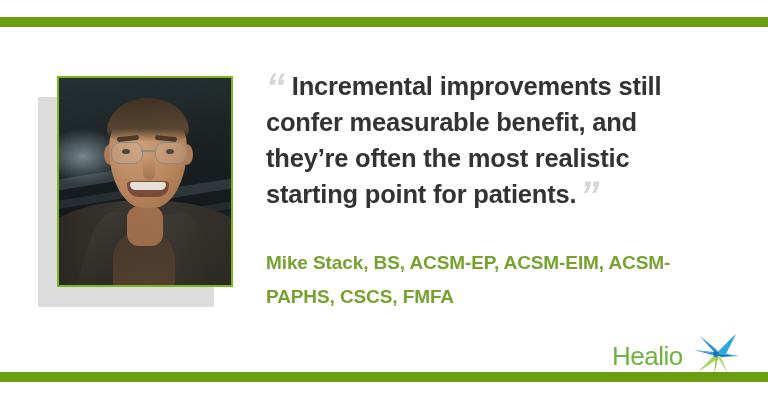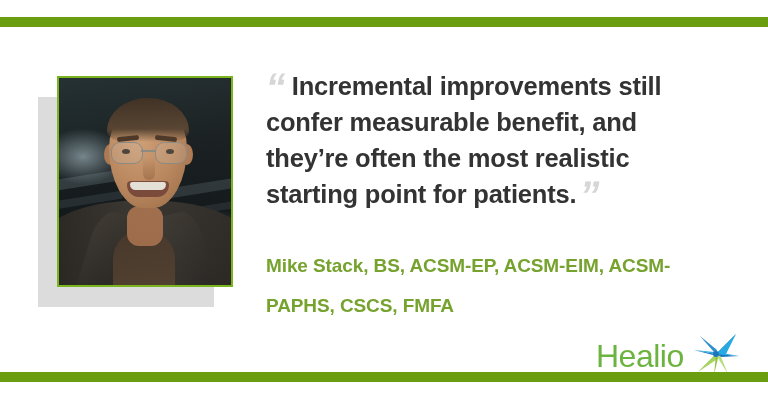--- a/index.html
+++ b/index.html
@@ -221,38 +221,38 @@
     top: 4px;
   }
 
   #attribution {
     position: absolute;
     left: 266px;
     top: 246px;
     width: 420px;
     margin: 0;
     font-size: 19px;
-    line-height: 40px;
+    line-height: 34px;
     font-weight: 700;
     color: #76a22e;
     letter-spacing: -0.1px;
   }
 
   
   #logo {
     position: absolute;
     left: 596px;
     top: 336px;
     width: 140px;
     height: 46px;
   }
   #logo-wordmark {
     position: absolute;
-    left: 0; top: 0;
-    font-size: 32px;
+    left: 16px; top: 0;
+    font-size: 26px;
     line-height: 40px;
     font-weight: 400;
     color: #6cb33f;
     letter-spacing: -0.5px;
     text-align: center;
   }
   #logo-star {
     position: absolute;
     left: 96px;
     top: -4px;

